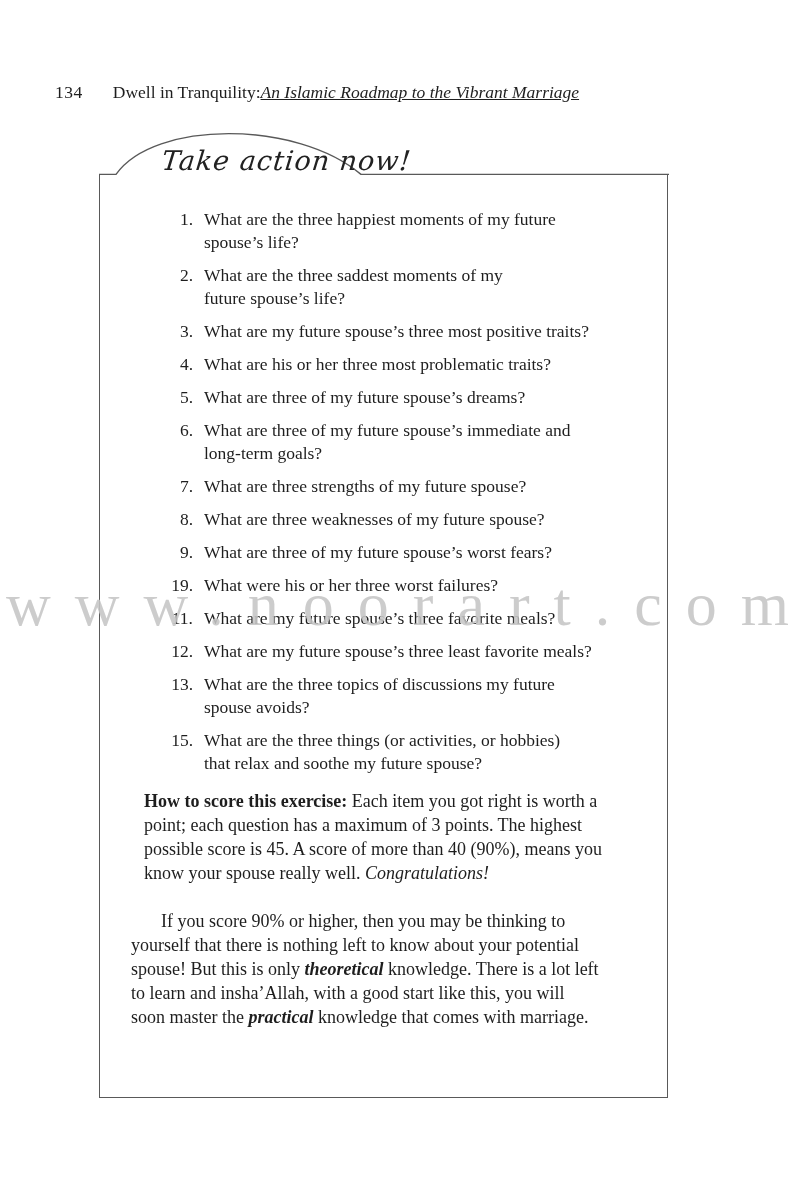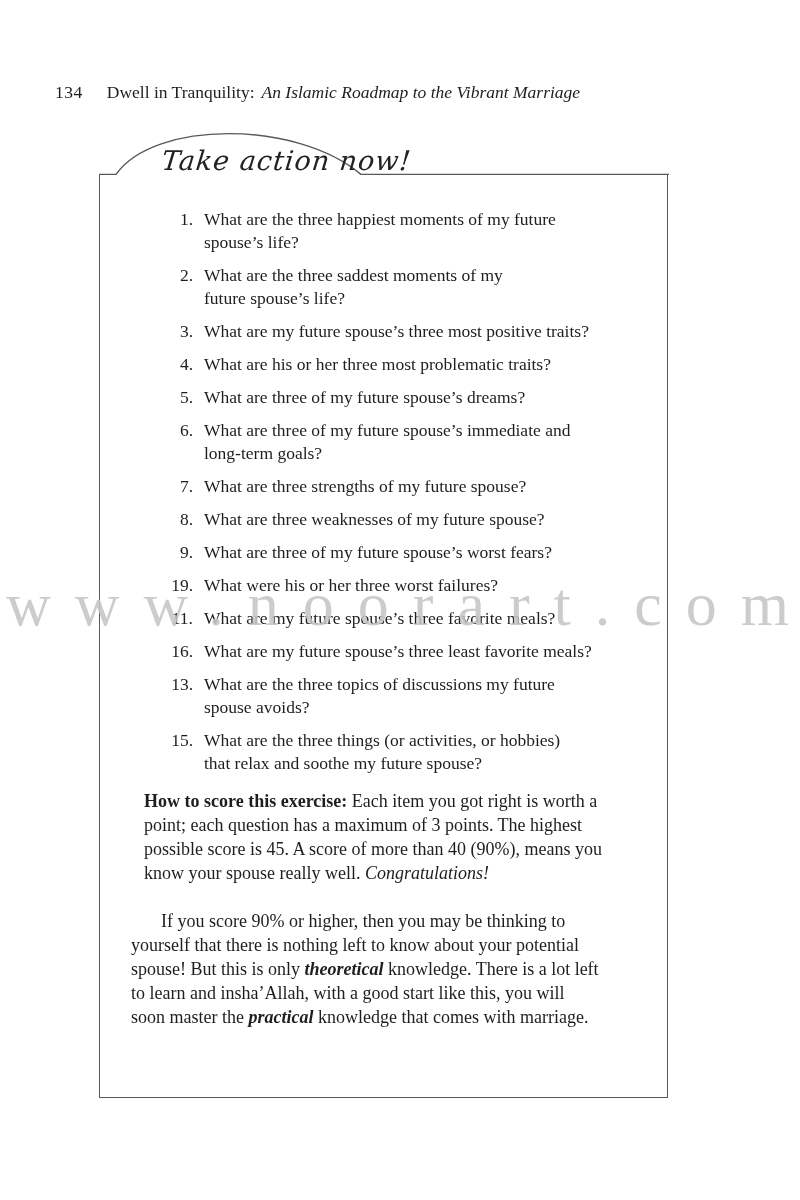--- a/index.html
+++ b/index.html
@@ -20,23 +20,23 @@
   }
 
   
   .running-head {
     position: absolute;
     left: 55px;
     top: 82px;
     font-size: 17.5px;
     white-space: nowrap;
   }
-  .page-num { margin-right: 24px; letter-spacing: 0.5px; }
-  .book-title { margin-right: 7px; }
-  .book-subtitle { font-style: italic; }
+  .page-num { margin-right: 30px; letter-spacing: 0.5px; }
+  .book-title { }
+  .book-subtitle { font-style: italic; text-decoration: underline; }
 
   
   .action-box {
     position: absolute;
     left: 99px;
     top: 174px;
     width: 569px;
     height: 924px;
     border-left: 1.3px solid var(--border);
     border-right: 1.3px solid var(--border);
@@ -182,21 +182,21 @@
     <span class="q-num">19.</span>
     <span class="q-text">What were his or her three worst failures?</span>
   </li>
 
   <li class="question">
     <span class="q-num">11.</span>
     <span class="q-text">What are my future spouse’s three favorite meals?</span>
   </li>
 
   <li class="question">
-    <span class="q-num">16.</span>
+    <span class="q-num">12.</span>
     <span class="q-text">What are my future spouse’s three least favorite meals?</span>
   </li>
 
   <li class="question">
     <span class="q-num">13.</span>
     <span class="q-text">What are the three topics of discussions my future
 spouse avoids?</span>
   </li>
 
 

